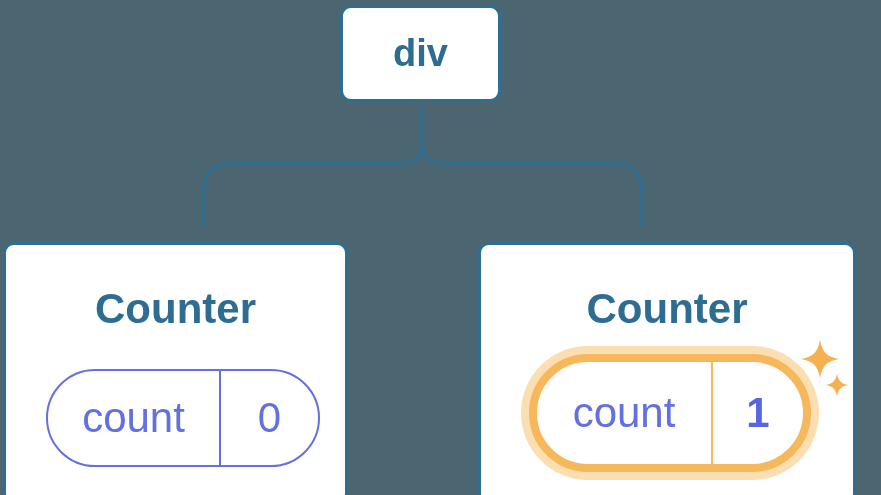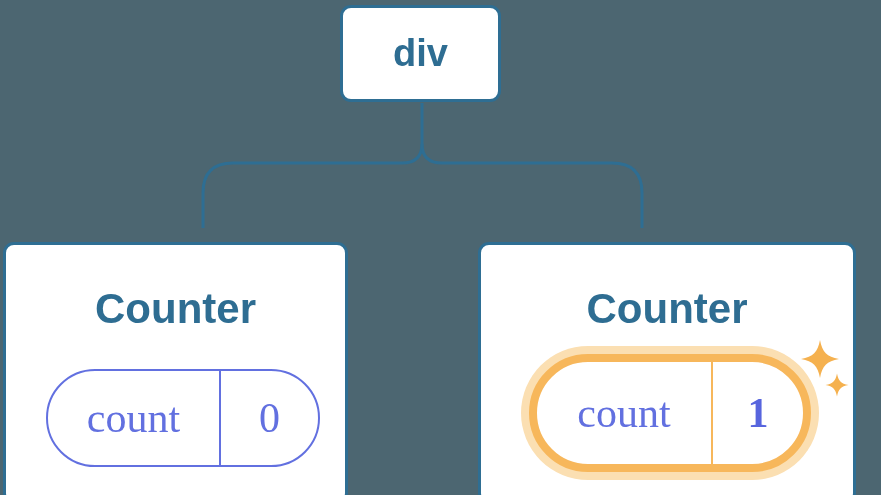--- a/index.html
+++ b/index.html
@@ -53,21 +53,20 @@
   .pill {
     position: absolute;
     box-sizing: border-box;
     display: flex; align-items: stretch;
     background: #ffffff;
   }
   .pill .sec {
     display: flex; align-items: center; justify-content: center;
     font-size: 42px;
     color: var(--state_purple, #6270E0);
-    font-family: Liberation Serif, serif;
   }
 
   .pill.plain {
     left: 40px; top: 124px;
     width: 274px; height: 98px;
     border: 2px solid var(--state_purple, #6270E0);
     border-radius: 49px;
   }
   .pill.plain .sec.key { width: 171px; border-right: 2px solid var(--state_purple, #6270E0); }
   .pill.plain .sec.val { flex: 1; }

